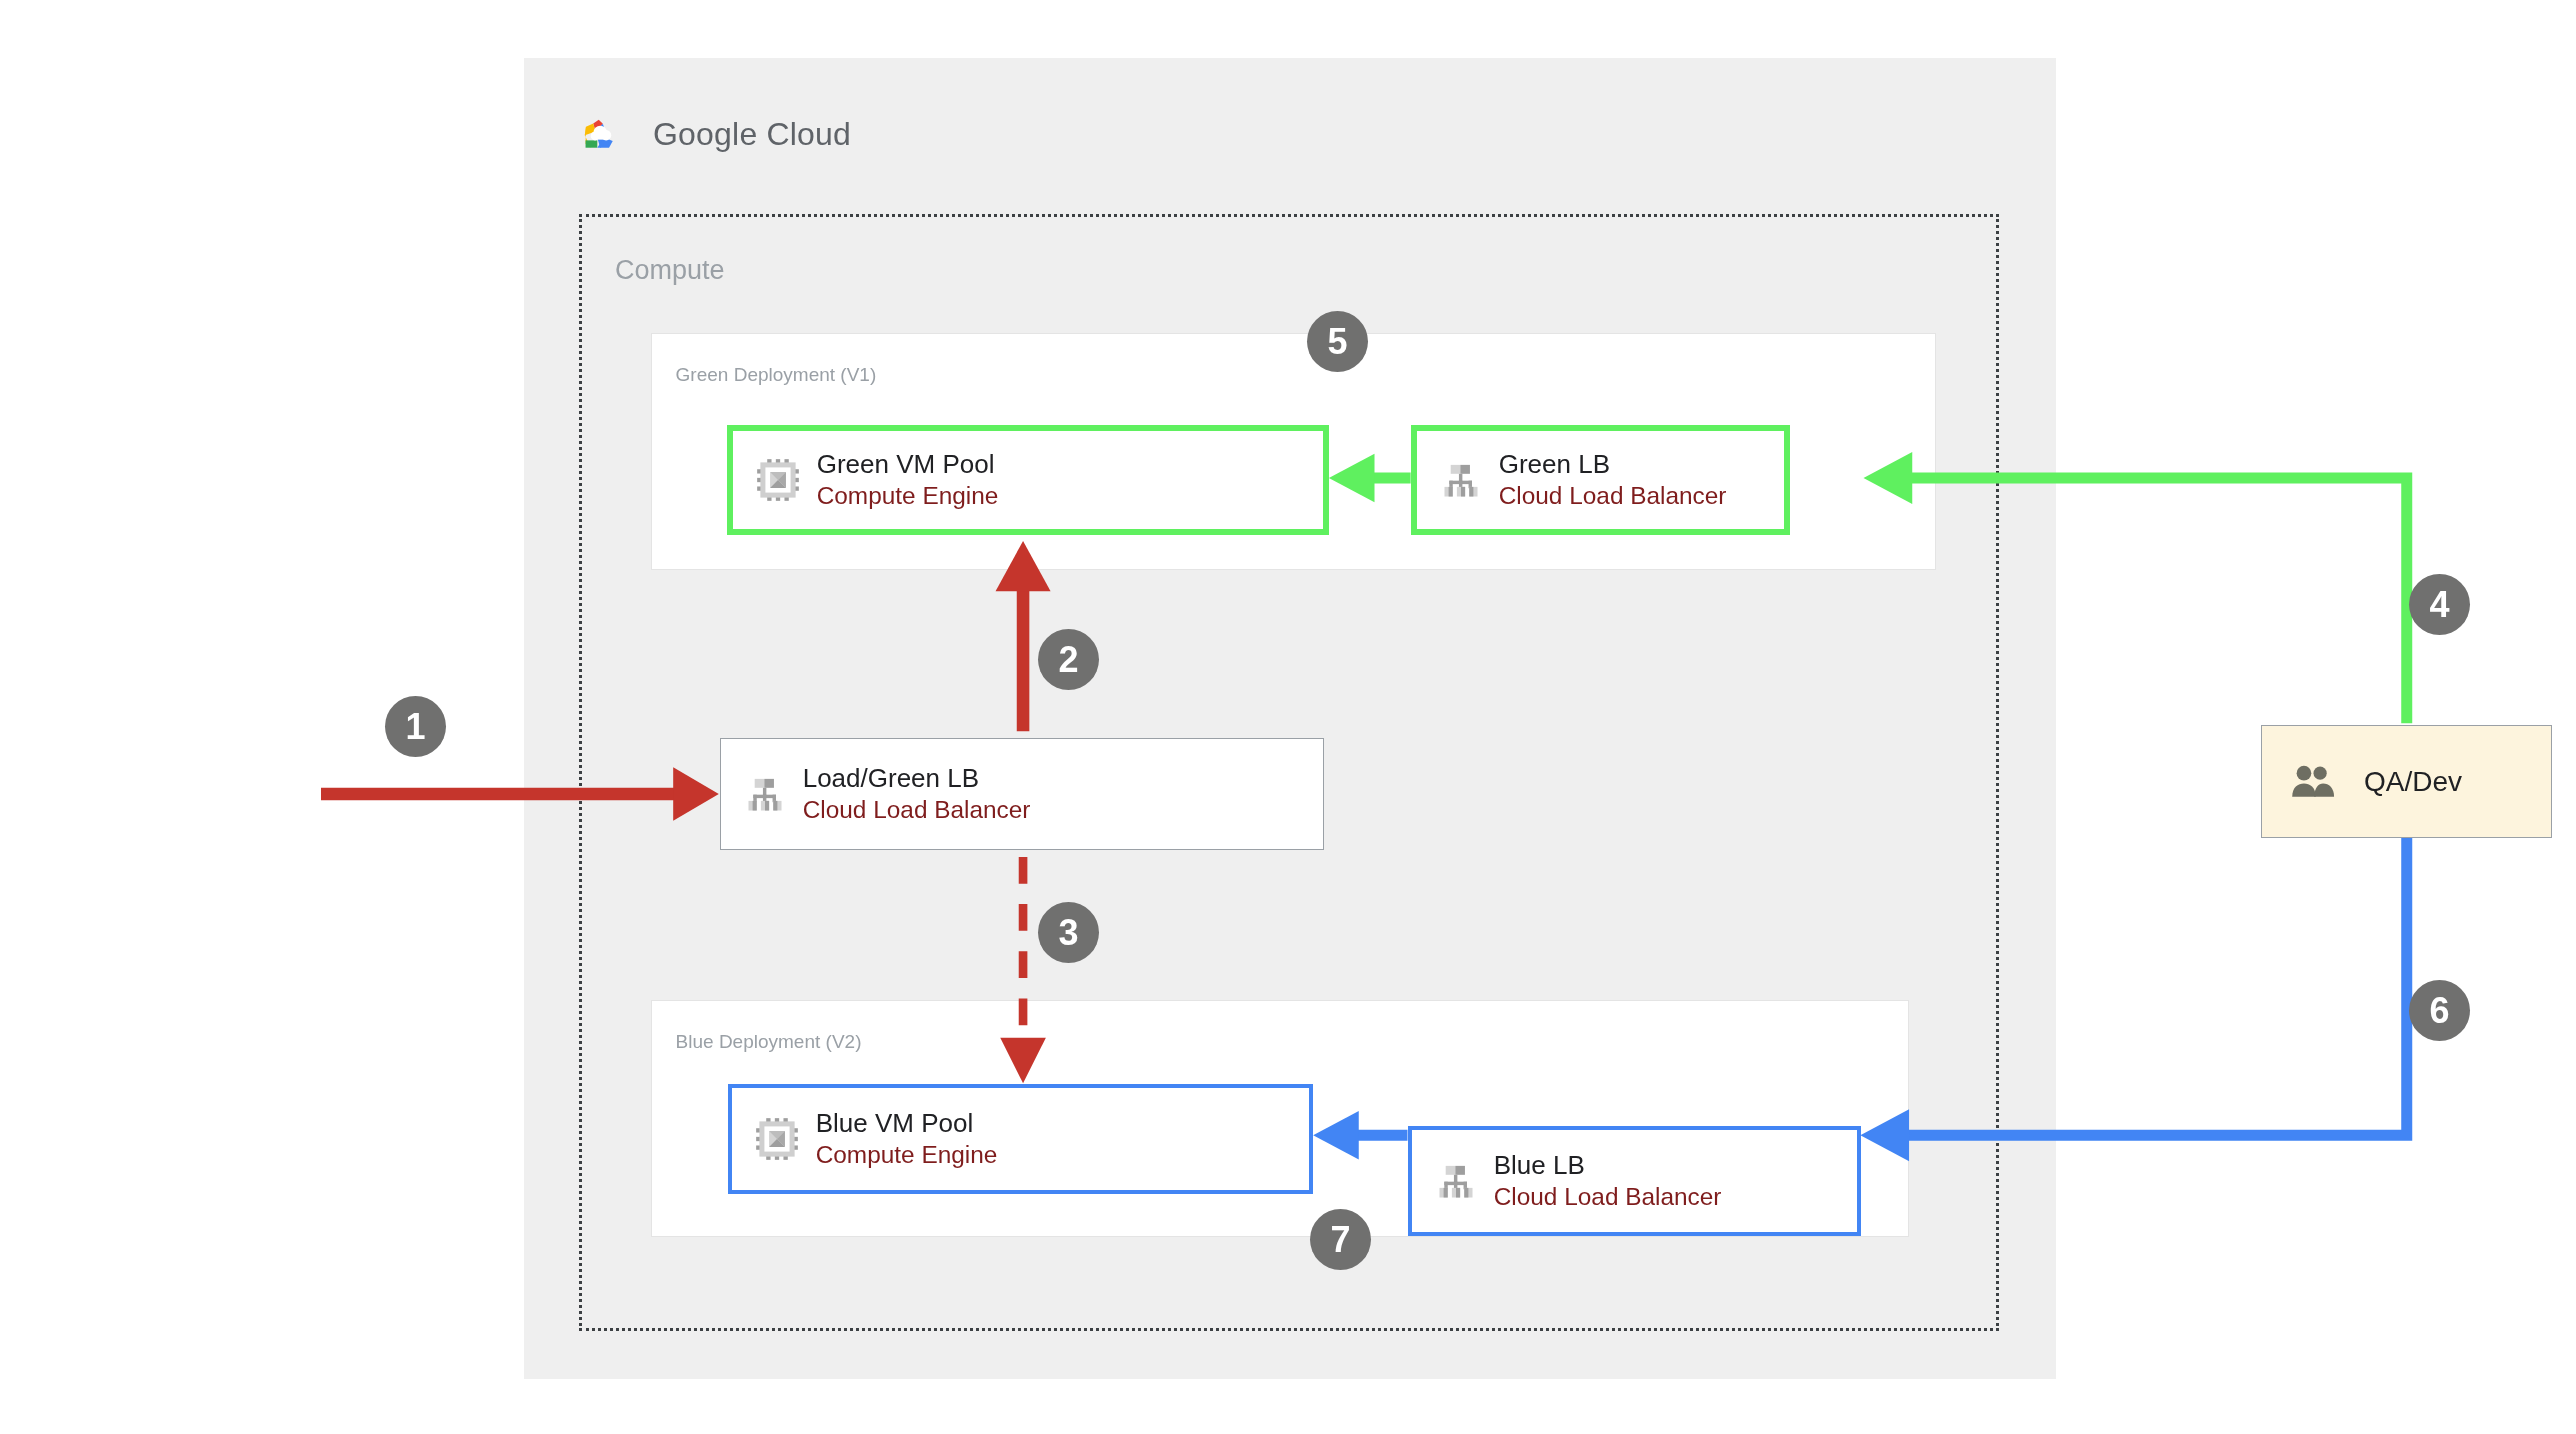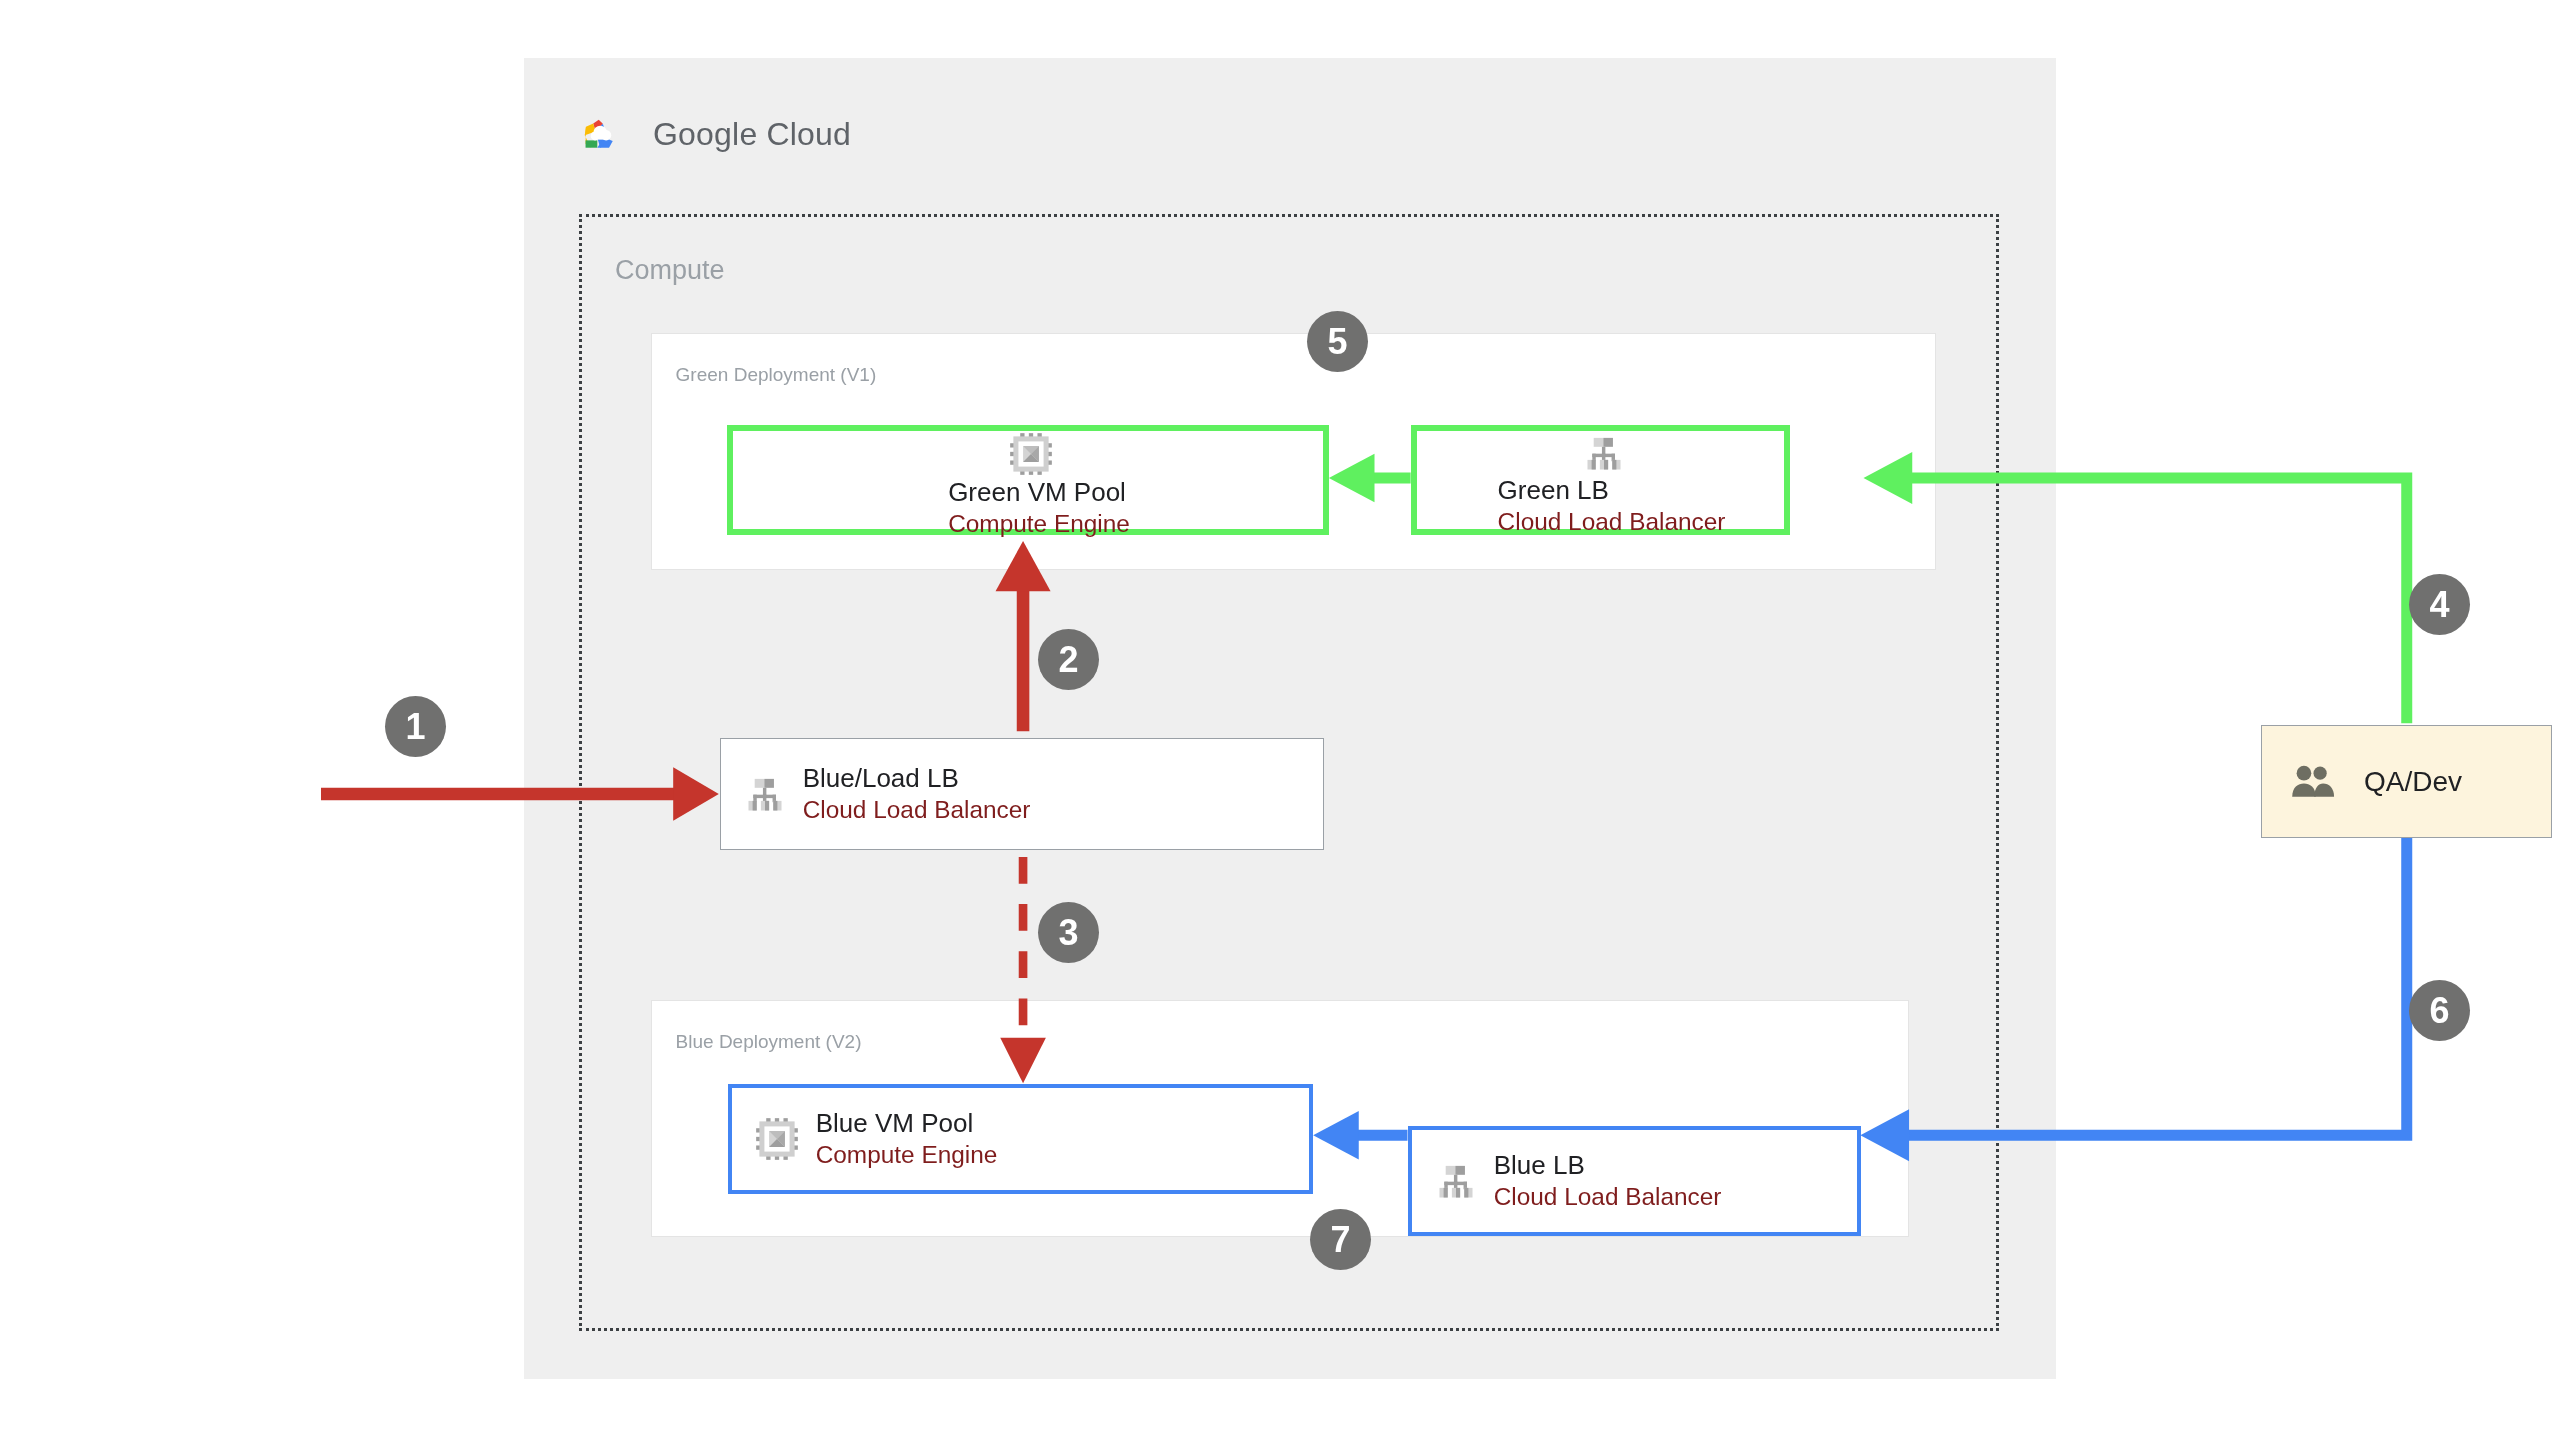--- a/index.html
+++ b/index.html
@@ -55,21 +55,21 @@
     font-size: 19px; color: #9aa0a6; white-space: nowrap;
   }
 
   
   .card {
     position: absolute;
     background: #ffffff;
     display: flex; align-items: center;
     padding-left: 22px;
   }
-  .card.green-border { border: 6.3px solid #5ff05f; flex-direction: column; }
+  .card.green-border { border: 6.3px solid #5ff05f; }
   .card.blue-border  { border: 4.7px solid #4285f4; }
   .card.plain-border { border: 1.6px solid #9aa0a6; }
 
   .card-icon { flex: 0 0 auto; margin-right: 15.7px; display:block; }
   .card-text { display: flex; flex-direction: column; justify-content: center; }
   .card-title {
     font-size: 26px; color: #202124; line-height: 1.22; white-space: nowrap;
   }
   .card-sub {
     font-size: 24.4px; color: #7f1d1d; line-height: 1.22; white-space: nowrap;
@@ -213,21 +213,21 @@
       <rect x="29" y="33" width="5" height="11" fill="#9e9e9e"></rect>
       <rect x="43" y="33" width="5" height="11" fill="#9e9e9e"></rect>
       <rect x="8" y="42" width="12" height="14" fill="#d4d4d4"></rect>
       <rect x="14" y="42" width="6" height="14" fill="#9e9e9e"></rect>
       <rect x="26" y="42" width="12" height="14" fill="#d4d4d4"></rect>
       <rect x="32" y="42" width="6" height="14" fill="#9e9e9e"></rect>
       <rect x="44" y="42" width="12" height="14" fill="#d4d4d4"></rect>
       <rect x="44" y="42" width="6" height="14" fill="#9e9e9e"></rect>
     </svg>
     <div class="card-text">
-      <div class="card-title">Blue/Load LB</div>
+      <div class="card-title">Load/Green LB</div>
       <div class="card-sub">Cloud Load Balancer</div>
     </div>
   </div>
 
   <div class="card blue-border" id="card-blue-vm">
     <svg class="card-icon" width="46" height="46" viewBox="0 0 64 64">
       <g fill="#9e9e9e">
         <rect x="17" y="3" width="6" height="10"></rect>
           <rect x="29" y="3" width="6" height="10"></rect>
           <rect x="41" y="3" width="6" height="10"></rect>

